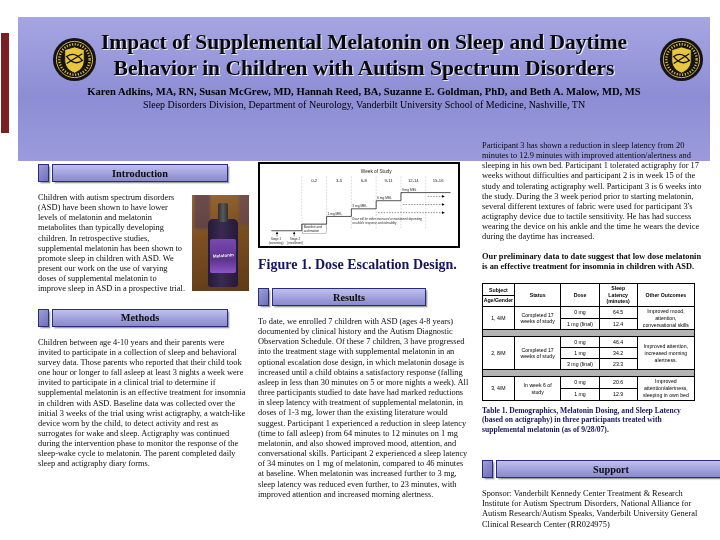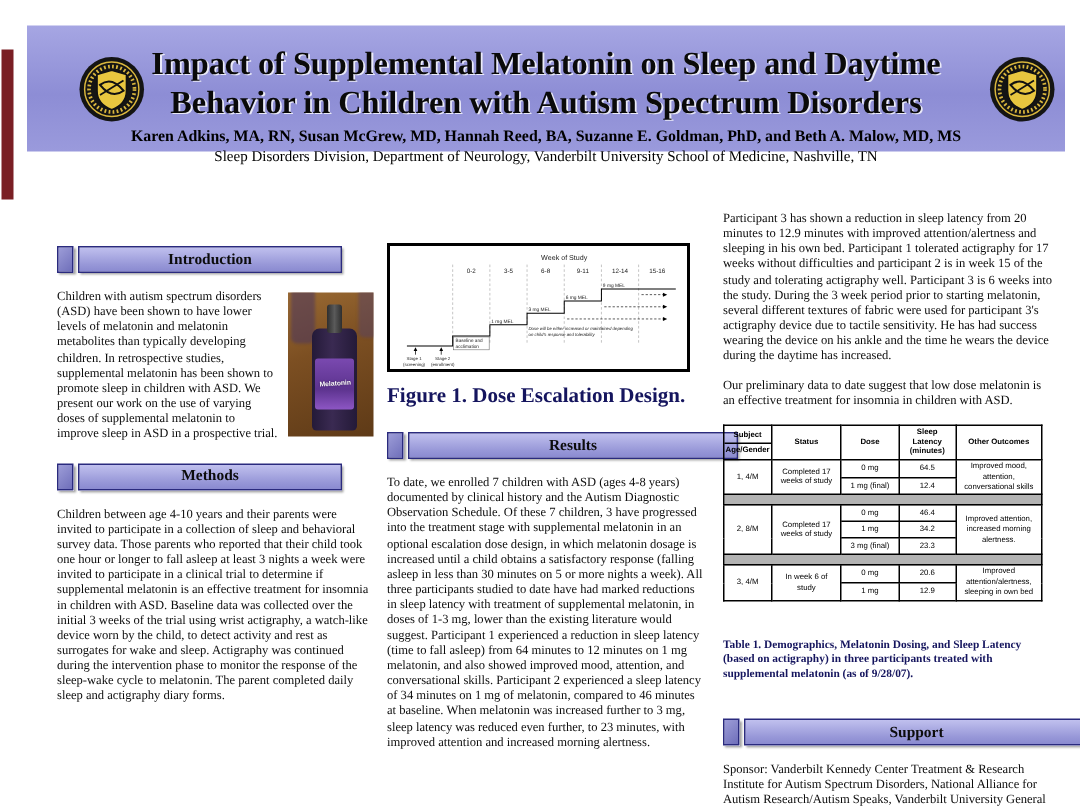--- a/index.html
+++ b/index.html
@@ -3,21 +3,21 @@
 <meta charset="utf-8">
 <style>
   * { margin:0; padding:0; box-sizing:border-box; }
   body { background:#d8d8d8; font-family:"Liberation Serif", serif; }
   .poster { position:relative; width:720px; height:540px; background:#ffffff; overflow:hidden; }
 
   
   .red-strip { position:absolute; left:1px; top:33px; width:8px; height:100px; background:#7a1f24; }
 
   
-  .header { position:absolute; left:18px; top:17px; width:692px; height:84px;
+  .header { position:absolute; left:18px; top:17px; width:692px; height:144px;
             background:linear-gradient(180deg,#a6a6e3 0%, #8d8dd5 55%, #9a9adc 100%); }
   .title { margin-top:12px; padding:0 64px; font-size:21.5px; font-weight:bold; line-height:1.22;
            text-align:center; color:#0a0a0a; text-shadow:1.2px 1.2px 0 rgba(255,255,255,.8); }
   .authors { margin-top:5px; font-size:10.6px; font-weight:bold; text-align:center; color:#000; }
   .affiliation { margin-top:2px; font-size:10px; text-align:center; color:#000; }
   .seal { position:absolute; top:20px; width:45px; height:45px; }
   .seal.left { left:34px; } .seal.right { right:6px; }
 
   
   .col { position:absolute; color:#0c0c0c; }
@@ -28,21 +28,21 @@
   
   .secbar { display:flex; height:18px; margin-bottom:11px;margin-top:16px; }
   .secbar .cap { width:11px; background:linear-gradient(135deg,#9d9dd8,#6f6fba); border:1px solid #2a2a7e;
                  margin-right:3px; box-shadow:1.5px 1.5px 1.5px rgba(40,40,40,.45); }
   .secbar .bar { flex:1; background:linear-gradient(180deg,#c0c0ee 0%, #9898d8 70%, #8a8ad0 100%);
                  border:1px solid #2a2a7e; display:flex; align-items:center; justify-content:center;
                  font-weight:bold; font-size:10.3px; box-shadow:1.5px 1.5px 1.5px rgba(40,40,40,.45); }
 
   .bodytext { font-size:8.4px; line-height:1.21; text-align:left; }
   .col1 .secbar { width:190px; }
-  .col2 .secbar { width:234px; }
+  .col2 .secbar { width:168px; }
 
   
   .photo { float:right; width:57px; height:96px; margin:2px 0 3px 6px; position:relative; overflow:hidden;
            background:linear-gradient(160deg,#9a6a33 0%, #7c4f22 40%, #5e3a17 100%); }
   .photo .bg-bottle { position:absolute; left:2px; top:-6px; width:16px; height:40px; border-radius:4px;
                       background:#4a3660; opacity:.55; filter:blur(1px); }
   .photo .bg-bottle2 { position:absolute; right:-4px; top:-4px; width:14px; height:34px; border-radius:4px;
                       background:#53406e; opacity:.45; filter:blur(1px); }
   .photo .bottle { position:absolute; left:16px; top:24px; width:30px; height:68px; border-radius:5px 5px 3px 3px;
                    background:linear-gradient(90deg,#241a38 0%, #3a2a52 45%, #241a38 100%); }
@@ -54,29 +54,29 @@
   .photo .label span { color:#fff; font-family:"Liberation Sans", sans-serif; font-size:4.5px; font-weight:bold;
                   transform:rotate(-4deg); text-shadow:0 0 1px #2a1545; }
 
   
   .figbox { width:202px; height:86px; border:2px solid #000; background:#fff; }
   .figcaption { margin-top:9px; font-weight:bold; font-size:14px; color:#15155e; }
   .col2 .results-gap { margin-top:15px; }
   .col2 .bodytext { margin-top:10px; width:212px; }
 
   
-  .col3 .p2 { margin-top:9px; }
+  .col3 .p2 { margin-top:9px;font-weight:bold; }
   .t1 { margin-top:11px; border-collapse:collapse; width:213px; font-family:"Liberation Sans", sans-serif;
         font-size:5.2px; line-height:1.3; text-align:center; color:#000; }
   .t1 th, .t1 td { border:0.5px solid #000; padding:1px 2px; vertical-align:middle; }
   .t1 th { font-weight:bold; }
   .t1 .hdr-split { display:block; border-top:0.5px solid #000; margin:1px -2px 0; padding-top:1px; }
   .t1 td.dose-cell, .t1 td.lat-cell { height:11px; }
   .t1 tr.sep td { background:#b3b3b3; height:7px; padding:0; border-left:0.5px solid #000; border-right:0.5px solid #000; }
-  .tcaption { margin-top:24px; font-weight:bold; font-size:7.6px; line-height:1.25; color:#15155e; }
+  .tcaption { margin-top:5px; font-weight:bold; font-size:7.6px; line-height:1.25; color:#15155e; }
   .col3 .secbar { margin-top:26px; width:244px; }
   .col3 .support-text { margin-top:0; }
 
   svg text { font-family:"Liberation Sans", sans-serif; fill:#222; }
 </style>
 </head>
 <body>
 
 <div class="poster">
 

